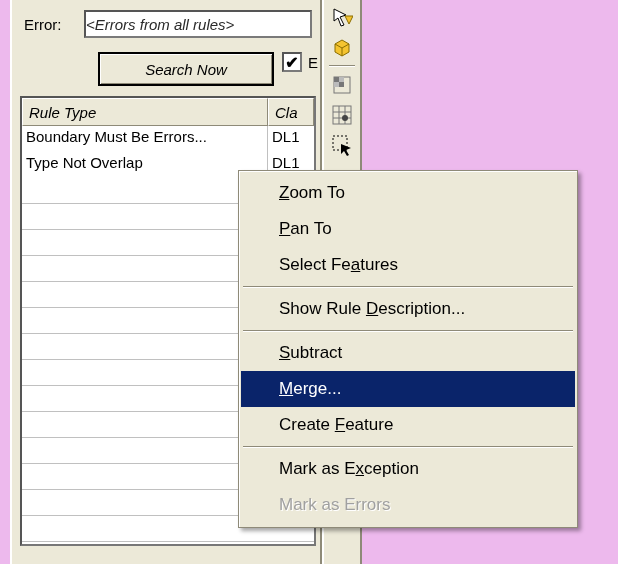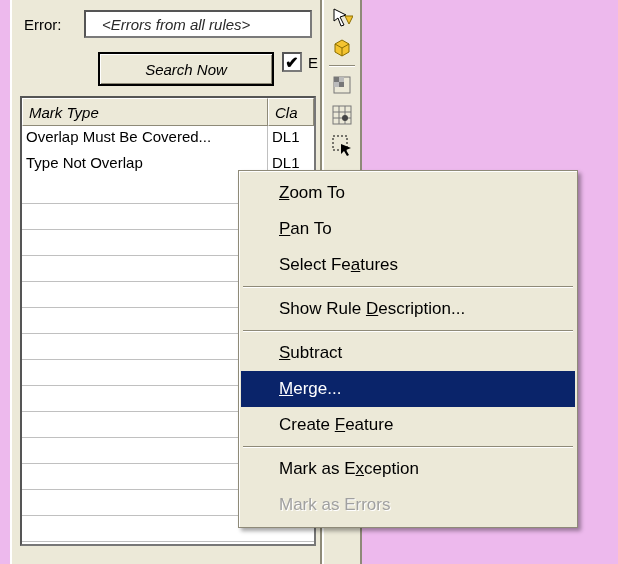--- a/index.html
+++ b/index.html
@@ -25,21 +25,21 @@
   }
   .panel-inner { padding: 10px 8px 0 12px; }
 
   .row { display: flex; align-items: center; }
   .show-label { width: 60px; color: #000; }
   .combo {
     flex: 1;
     background: #fff;
     border: 2px solid #7a7a7a;
     border-top-color: #555; border-left-color: #555;
-    padding: 2px 20px 2px 16px;
+    padding: 2px 20px 2px 0;
     height: 28px;
     position: relative;
     display: flex; align-items: center;
     font-style: italic;
     color: #2a2a2a;
     overflow: hidden;
     white-space: nowrap;
   }
   .search-btn {
     margin: 14px 0 10px 74px;
@@ -171,25 +171,25 @@
     <div class="search-btn">Search Now</div>
 
     <div class="check-row">
       <div class="checkbox">✔</div>
       <div>E</div>
     </div>
   </div>
 
   <div class="grid">
     <div class="grid-header">
-      <div class="gh gh1">Mark Type</div>
+      <div class="gh gh1">Rule Type</div>
       <div class="gh gh2">Cla</div>
     </div>
     <div class="grid-row">
-      <div class="gc gc1">Overlap Must Be Covered...</div>
+      <div class="gc gc1">Boundary Must Be Errors...</div>
       <div class="gc gc2">DL1</div>
     </div>
     <div class="grid-row">
       <div class="gc gc1">Type Not Overlap</div>
       <div class="gc gc2">DL1</div>
     </div>
     <div class="grid-lines"></div>
   </div>
 </div>
 

